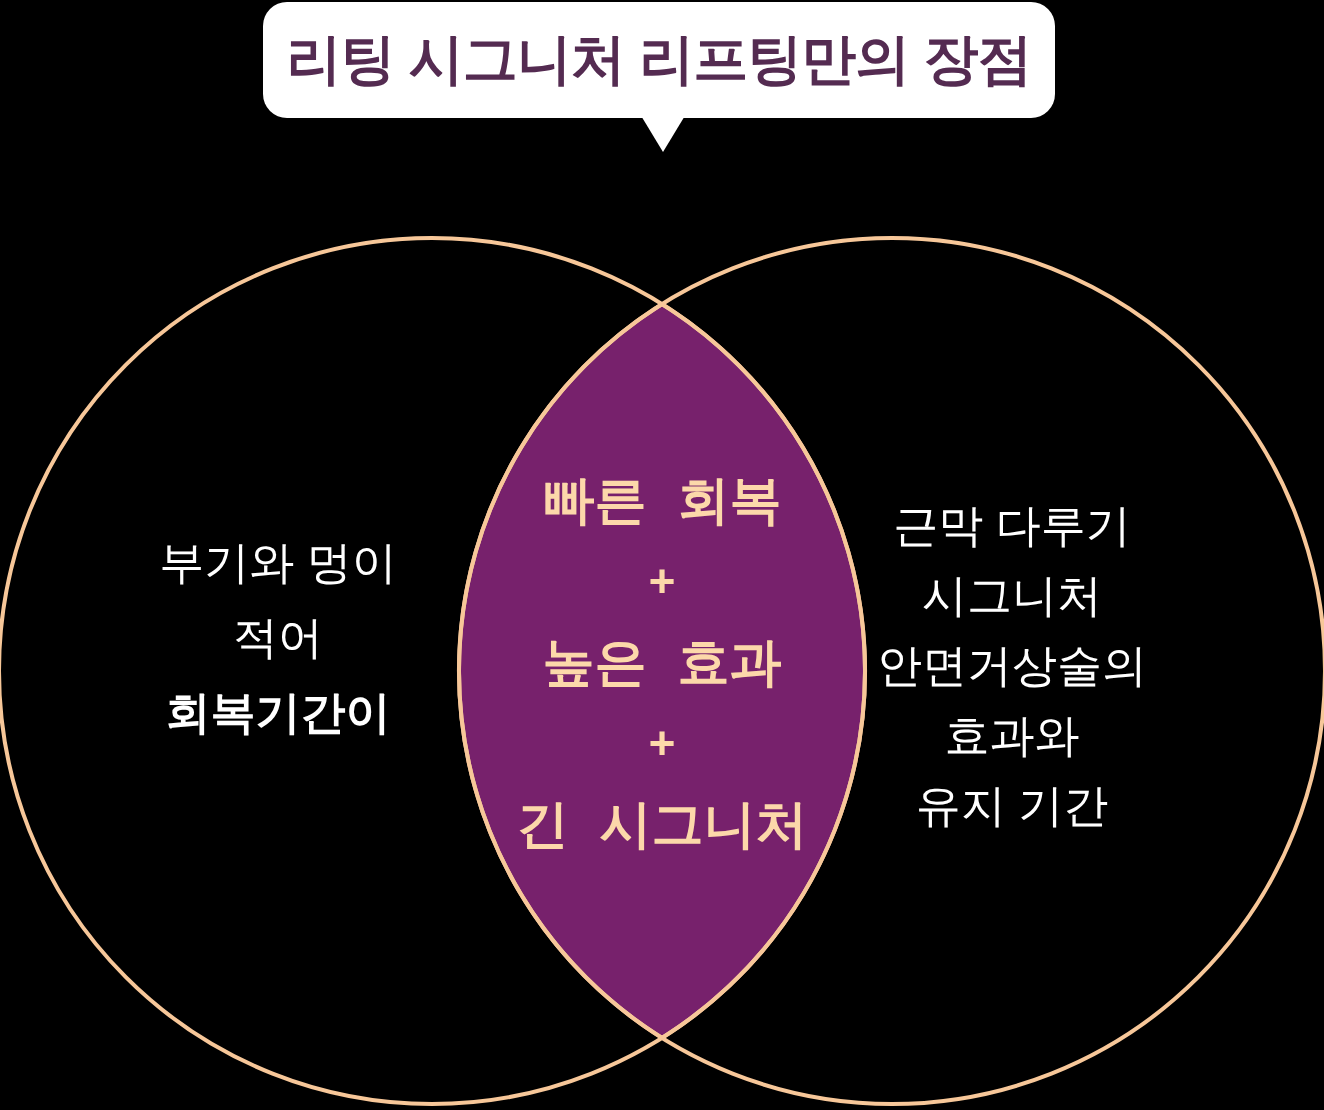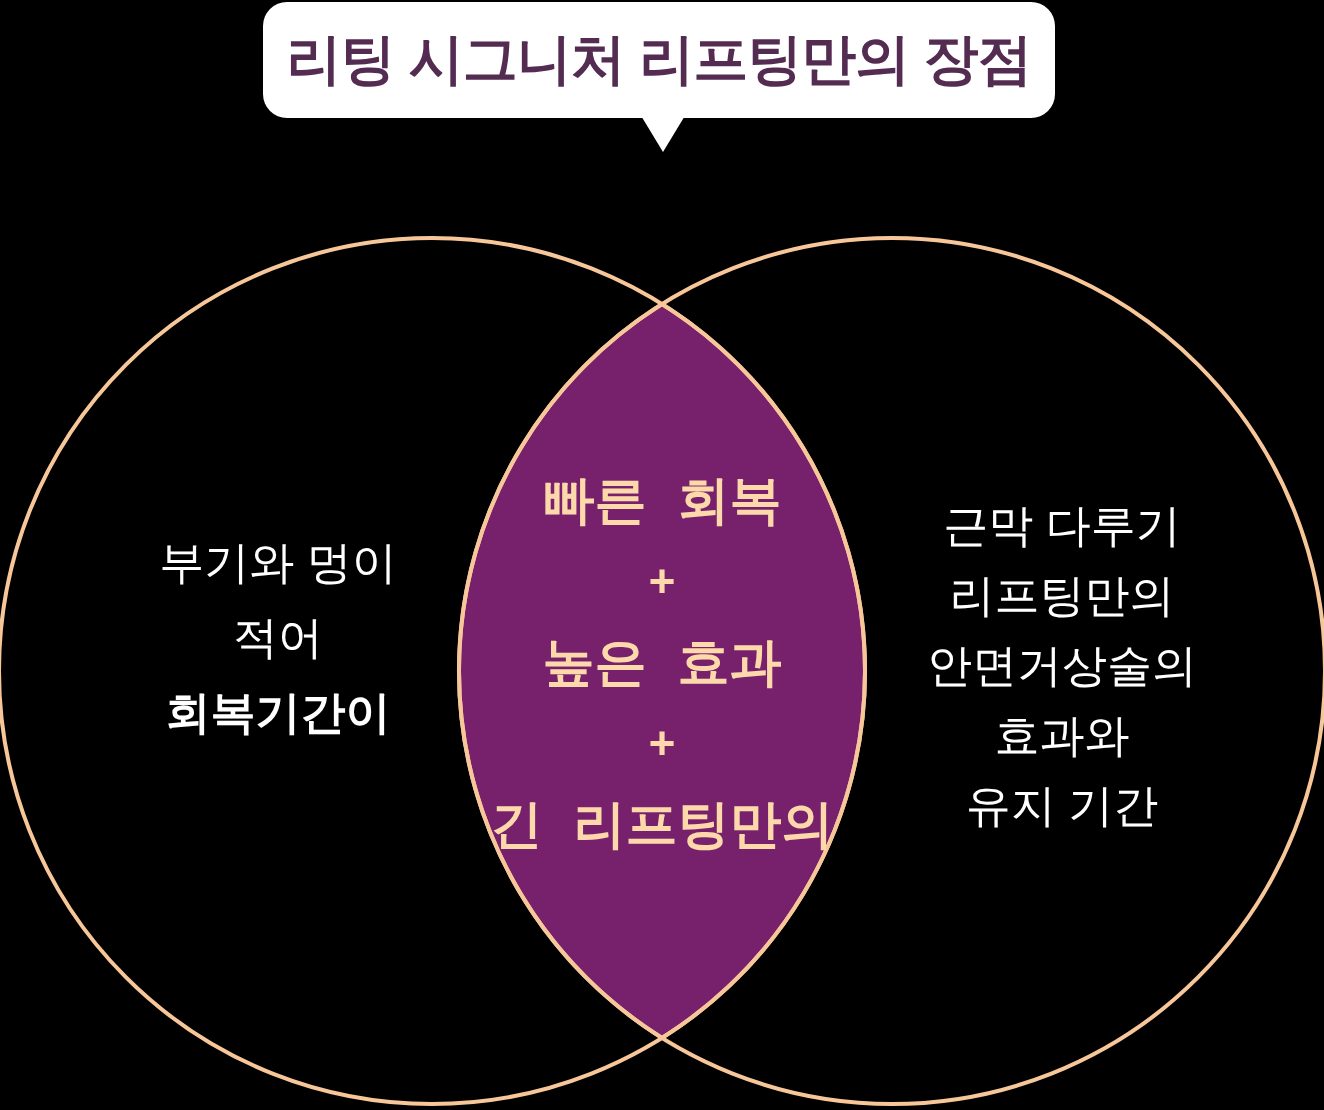--- a/index.html
+++ b/index.html
@@ -68,21 +68,21 @@
   .label-block .line{white-space:nowrap;}
 
   .left-label{
     left:78px;top:525px;width:400px;
     color:var(--side-text);
   }
   .left-label .line{font-size:45px;font-weight:400;line-height:75px;height:75px;}
   .left-label .line.em{font-weight:800;}
 
   .right-label{
-    left:862px;top:491px;width:400px;
+    left:812px;top:491px;width:400px;
     color:var(--side-text);
   }
   .right-label .line{font-size:45px;font-weight:500;line-height:70px;height:70px;}
   .right-label .line.em{font-weight:400;}
 
   .center-label{
     left:437px;top:464px;width:450px;
     color:var(--intersection-text);
     font-family:Liberation Mono, monospace;
   }
@@ -109,24 +109,24 @@
     <span class="line">부기와 멍이</span>
     <span class="line">적어</span>
     <span class="line em">회복기간이</span>
   </div>
 
   <div class="label-block center-label">
     <span class="line">빠른 회복</span>
     <span class="line plus">+</span>
     <span class="line">높은 효과</span>
     <span class="line plus">+</span>
-    <span class="line">긴 리프팅만의</span>
+    <span class="line">긴 시그니처</span>
   </div>
 
   <div class="label-block right-label">
     <span class="line">근막 다루기</span>
-    <span class="line">리프팅만의</span>
+    <span class="line">시그니처</span>
     <span class="line em">안면거상술의</span>
     <span class="line em">효과와</span>
     <span class="line em">유지 기간</span>
   </div>
 
 </div>
 
 </body></html>

